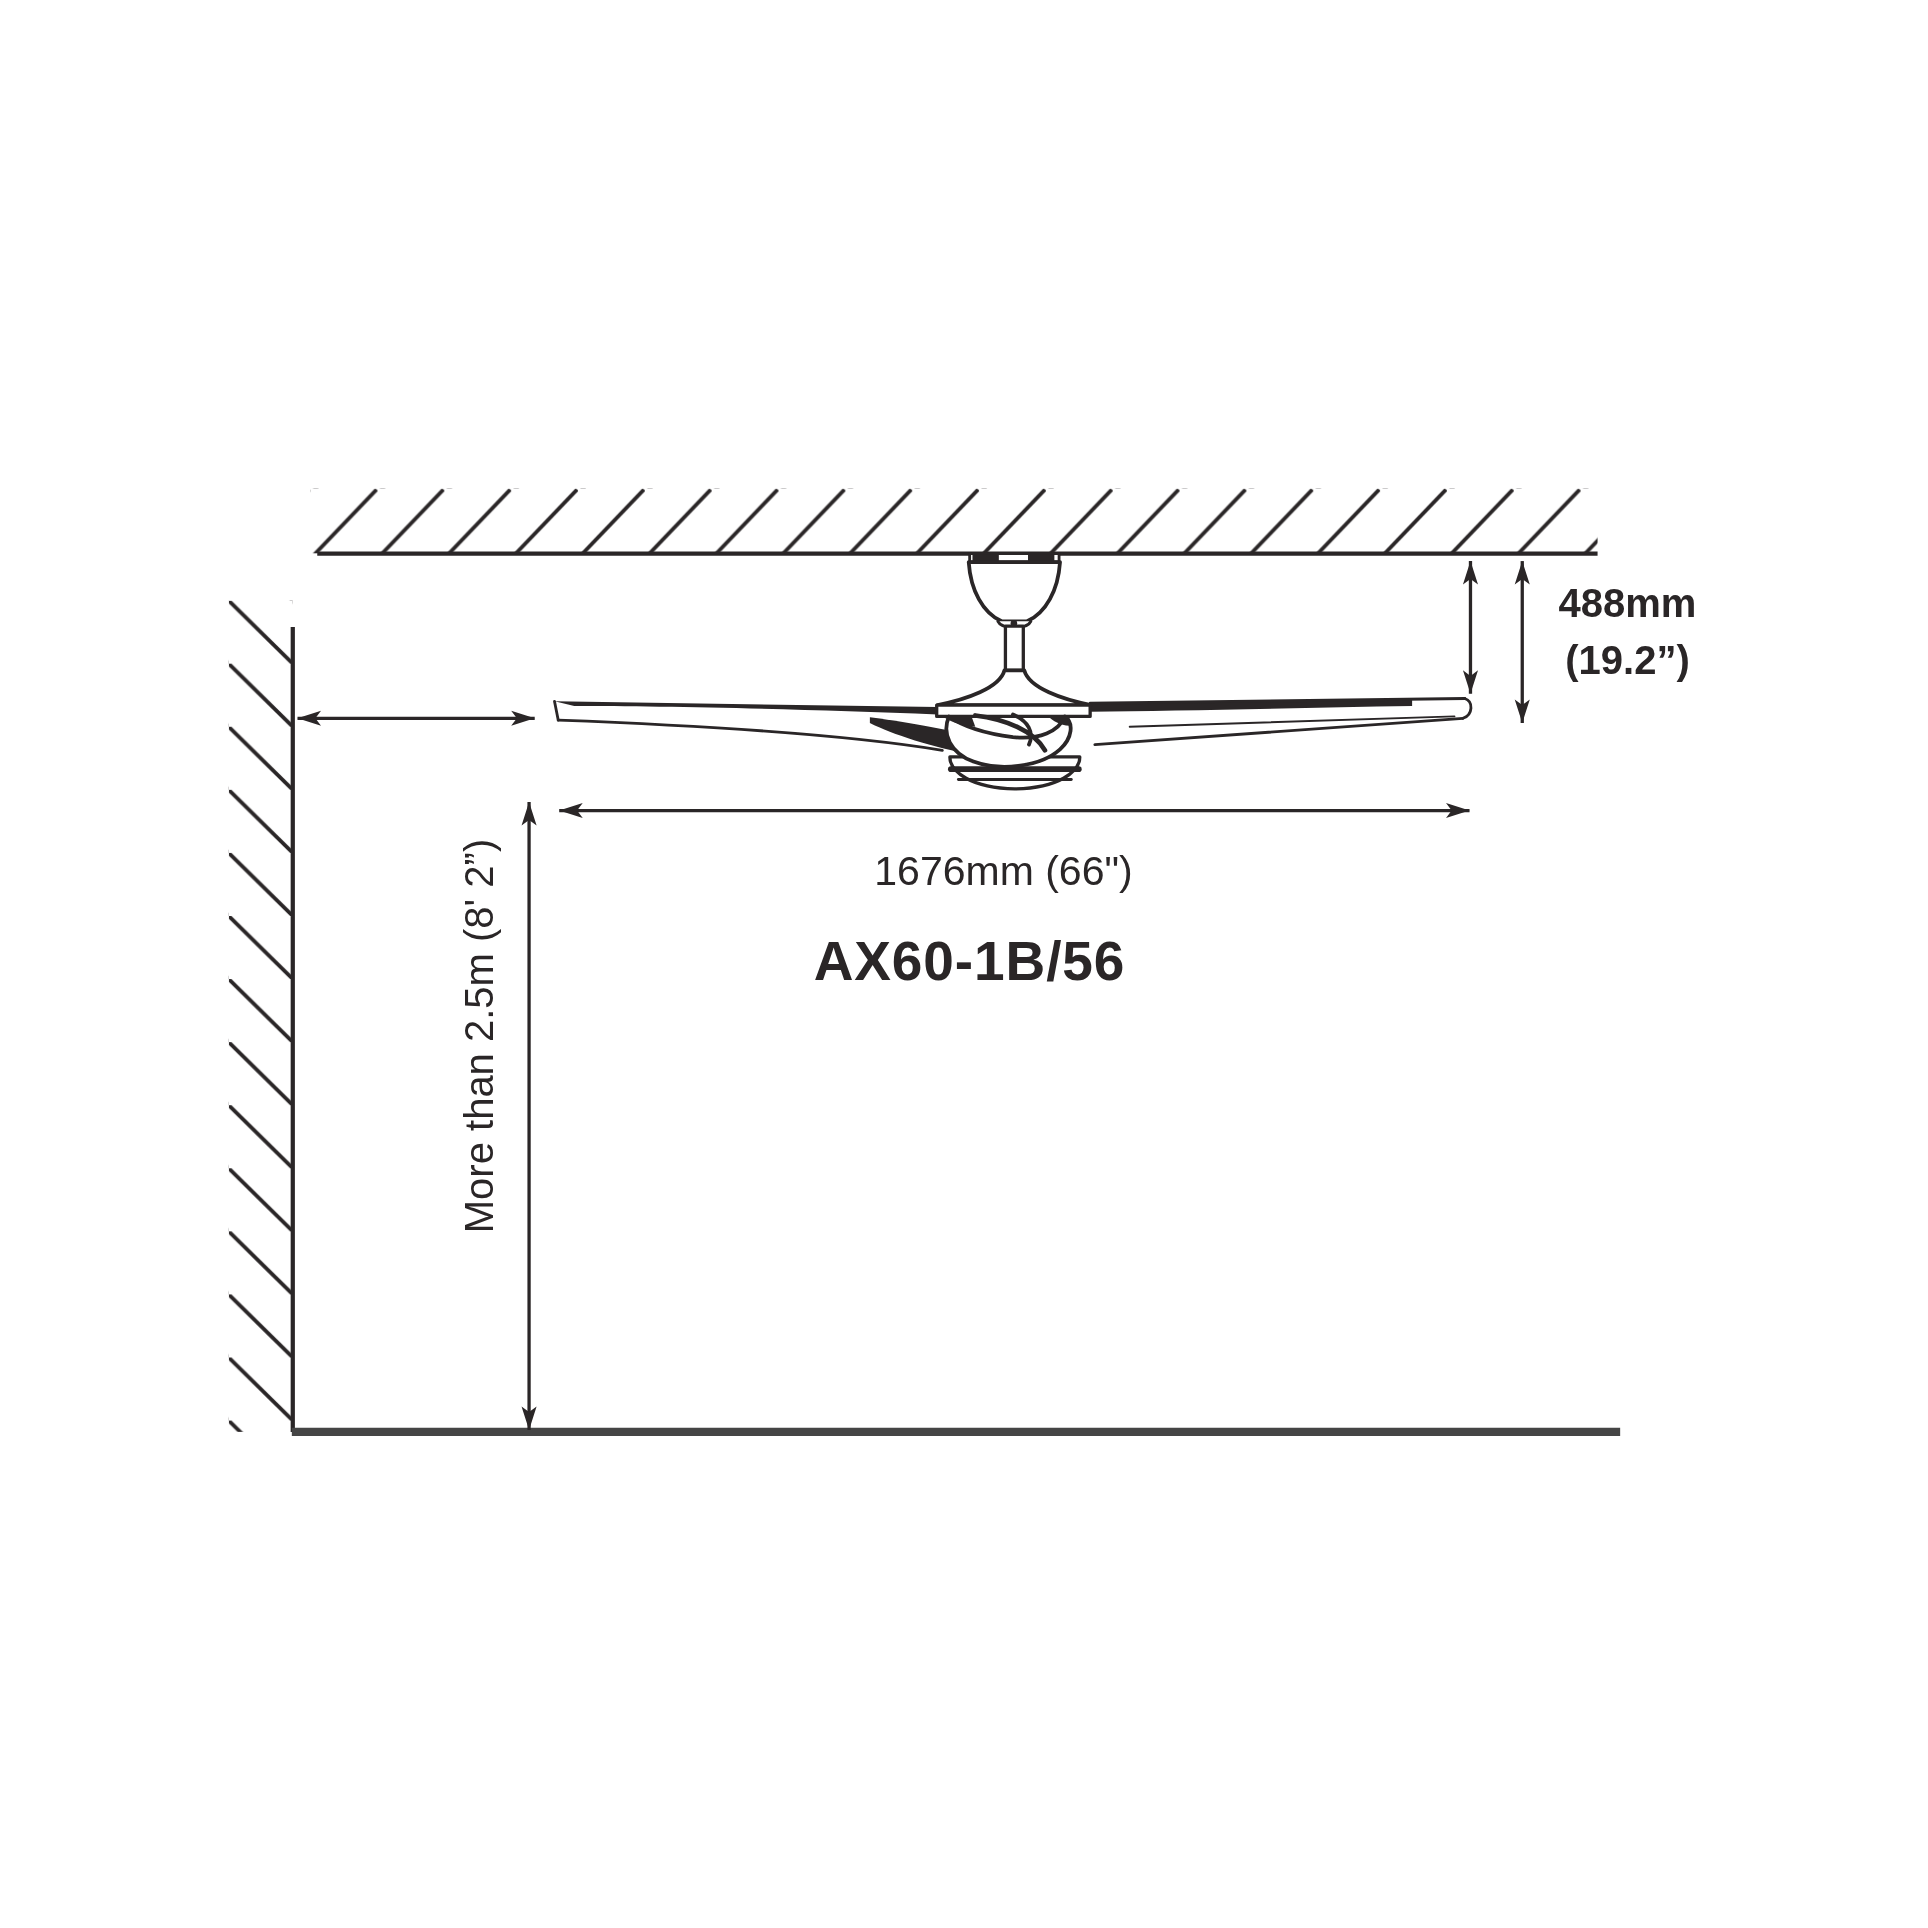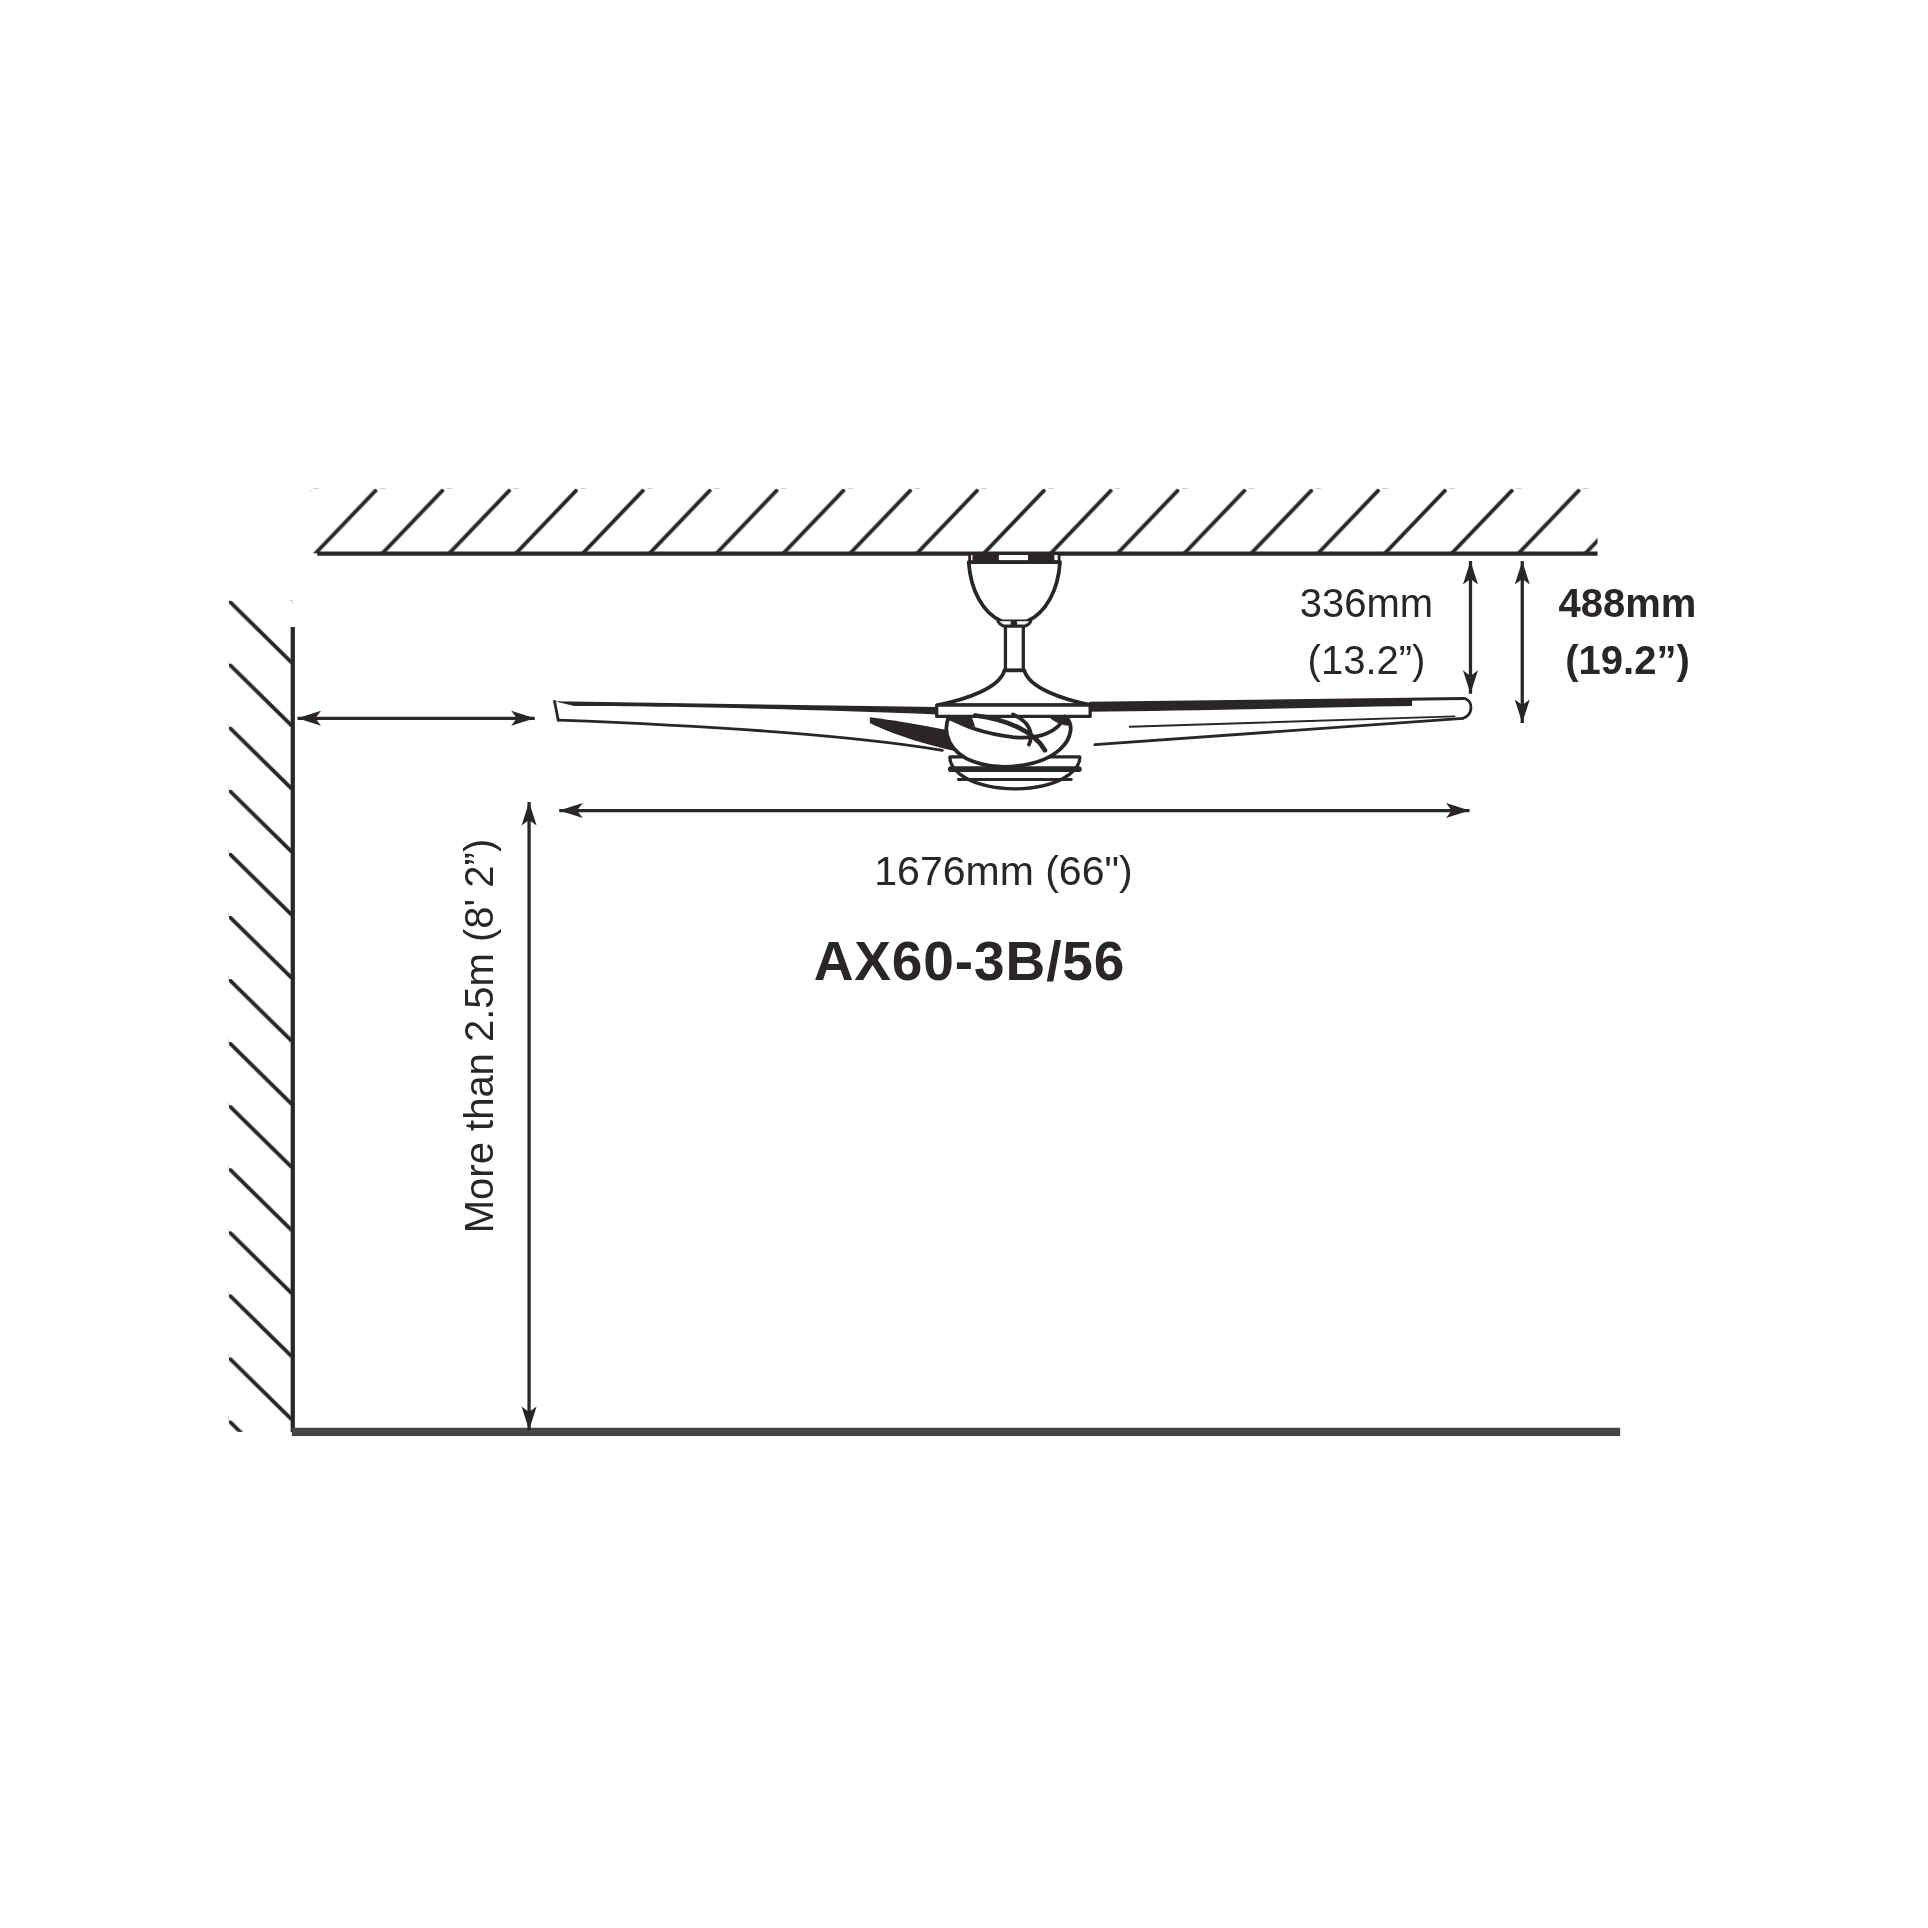--- a/index.html
+++ b/index.html
@@ -120,29 +120,25 @@
     <g stroke="#2a2627" stroke-width="3.5" fill="none">
       <line x1="316" y1="763" x2="568" y2="763" marker-start="url(#arrowStart)" marker-end="url(#arrow)"></line>
       <line x1="594" y1="861" x2="1561" y2="861" marker-start="url(#arrowStart)" marker-end="url(#arrow)"></line>
       <line x1="562" y1="852" x2="562" y2="1519" marker-start="url(#arrowStart)" marker-end="url(#arrow)"></line>
       <line x1="1562" y1="596" x2="1562" y2="737" marker-start="url(#arrowStart)" marker-end="url(#arrow)"></line>
       <line x1="1617" y1="596" x2="1617" y2="768" marker-start="url(#arrowStart)" marker-end="url(#arrow)"></line>
     </g>
   </svg>
 
 
-  <div class="lbl lbl-336">
-    <div>336mm</div>
-    <div>(13.2”)</div>
-  </div>
 
   <div class="lbl lbl-488">
     <div>488mm</div>
     <div>(19.2”)</div>
   </div>
 
   <div class="lbl lbl-span">1676mm (66")</div>
 
-  <div class="lbl lbl-model">AX60-3B/56</div>
+  <div class="lbl lbl-model">AX60-1B/56</div>
 
   <div class="lbl lbl-floor-clearance">More than 2.5m (8' 2”)</div>
 </div>
 
 
 </body></html>

